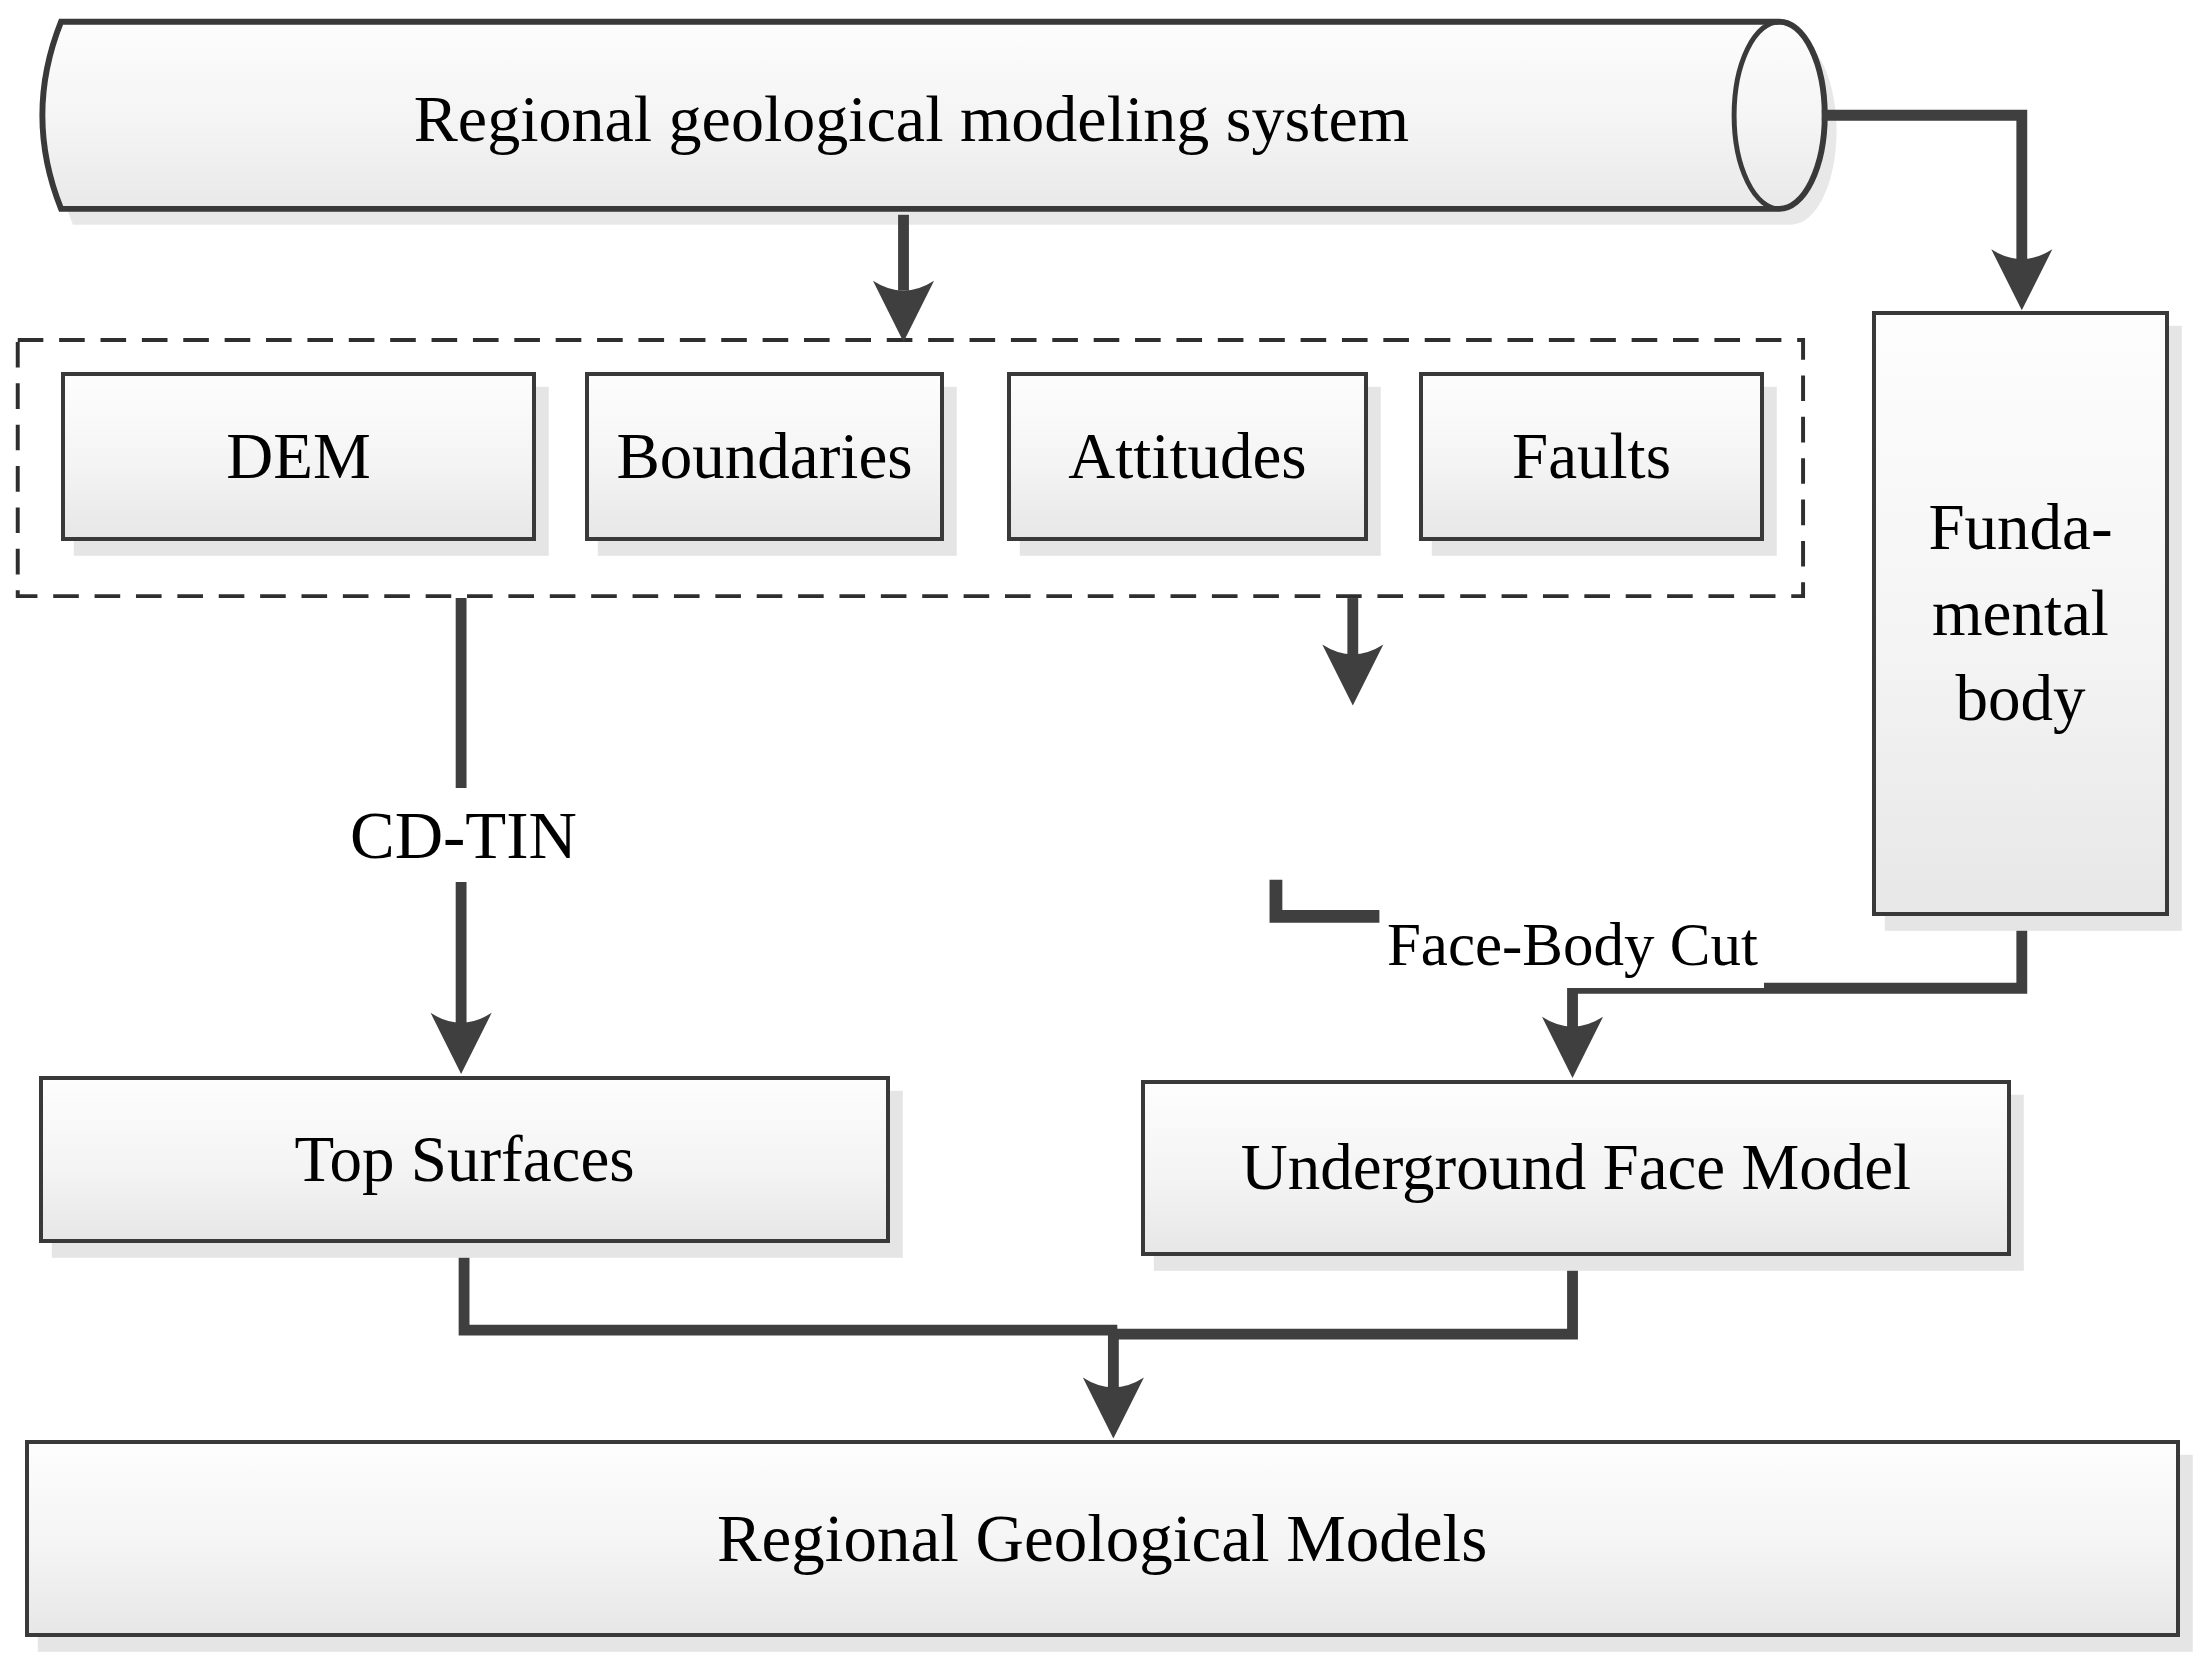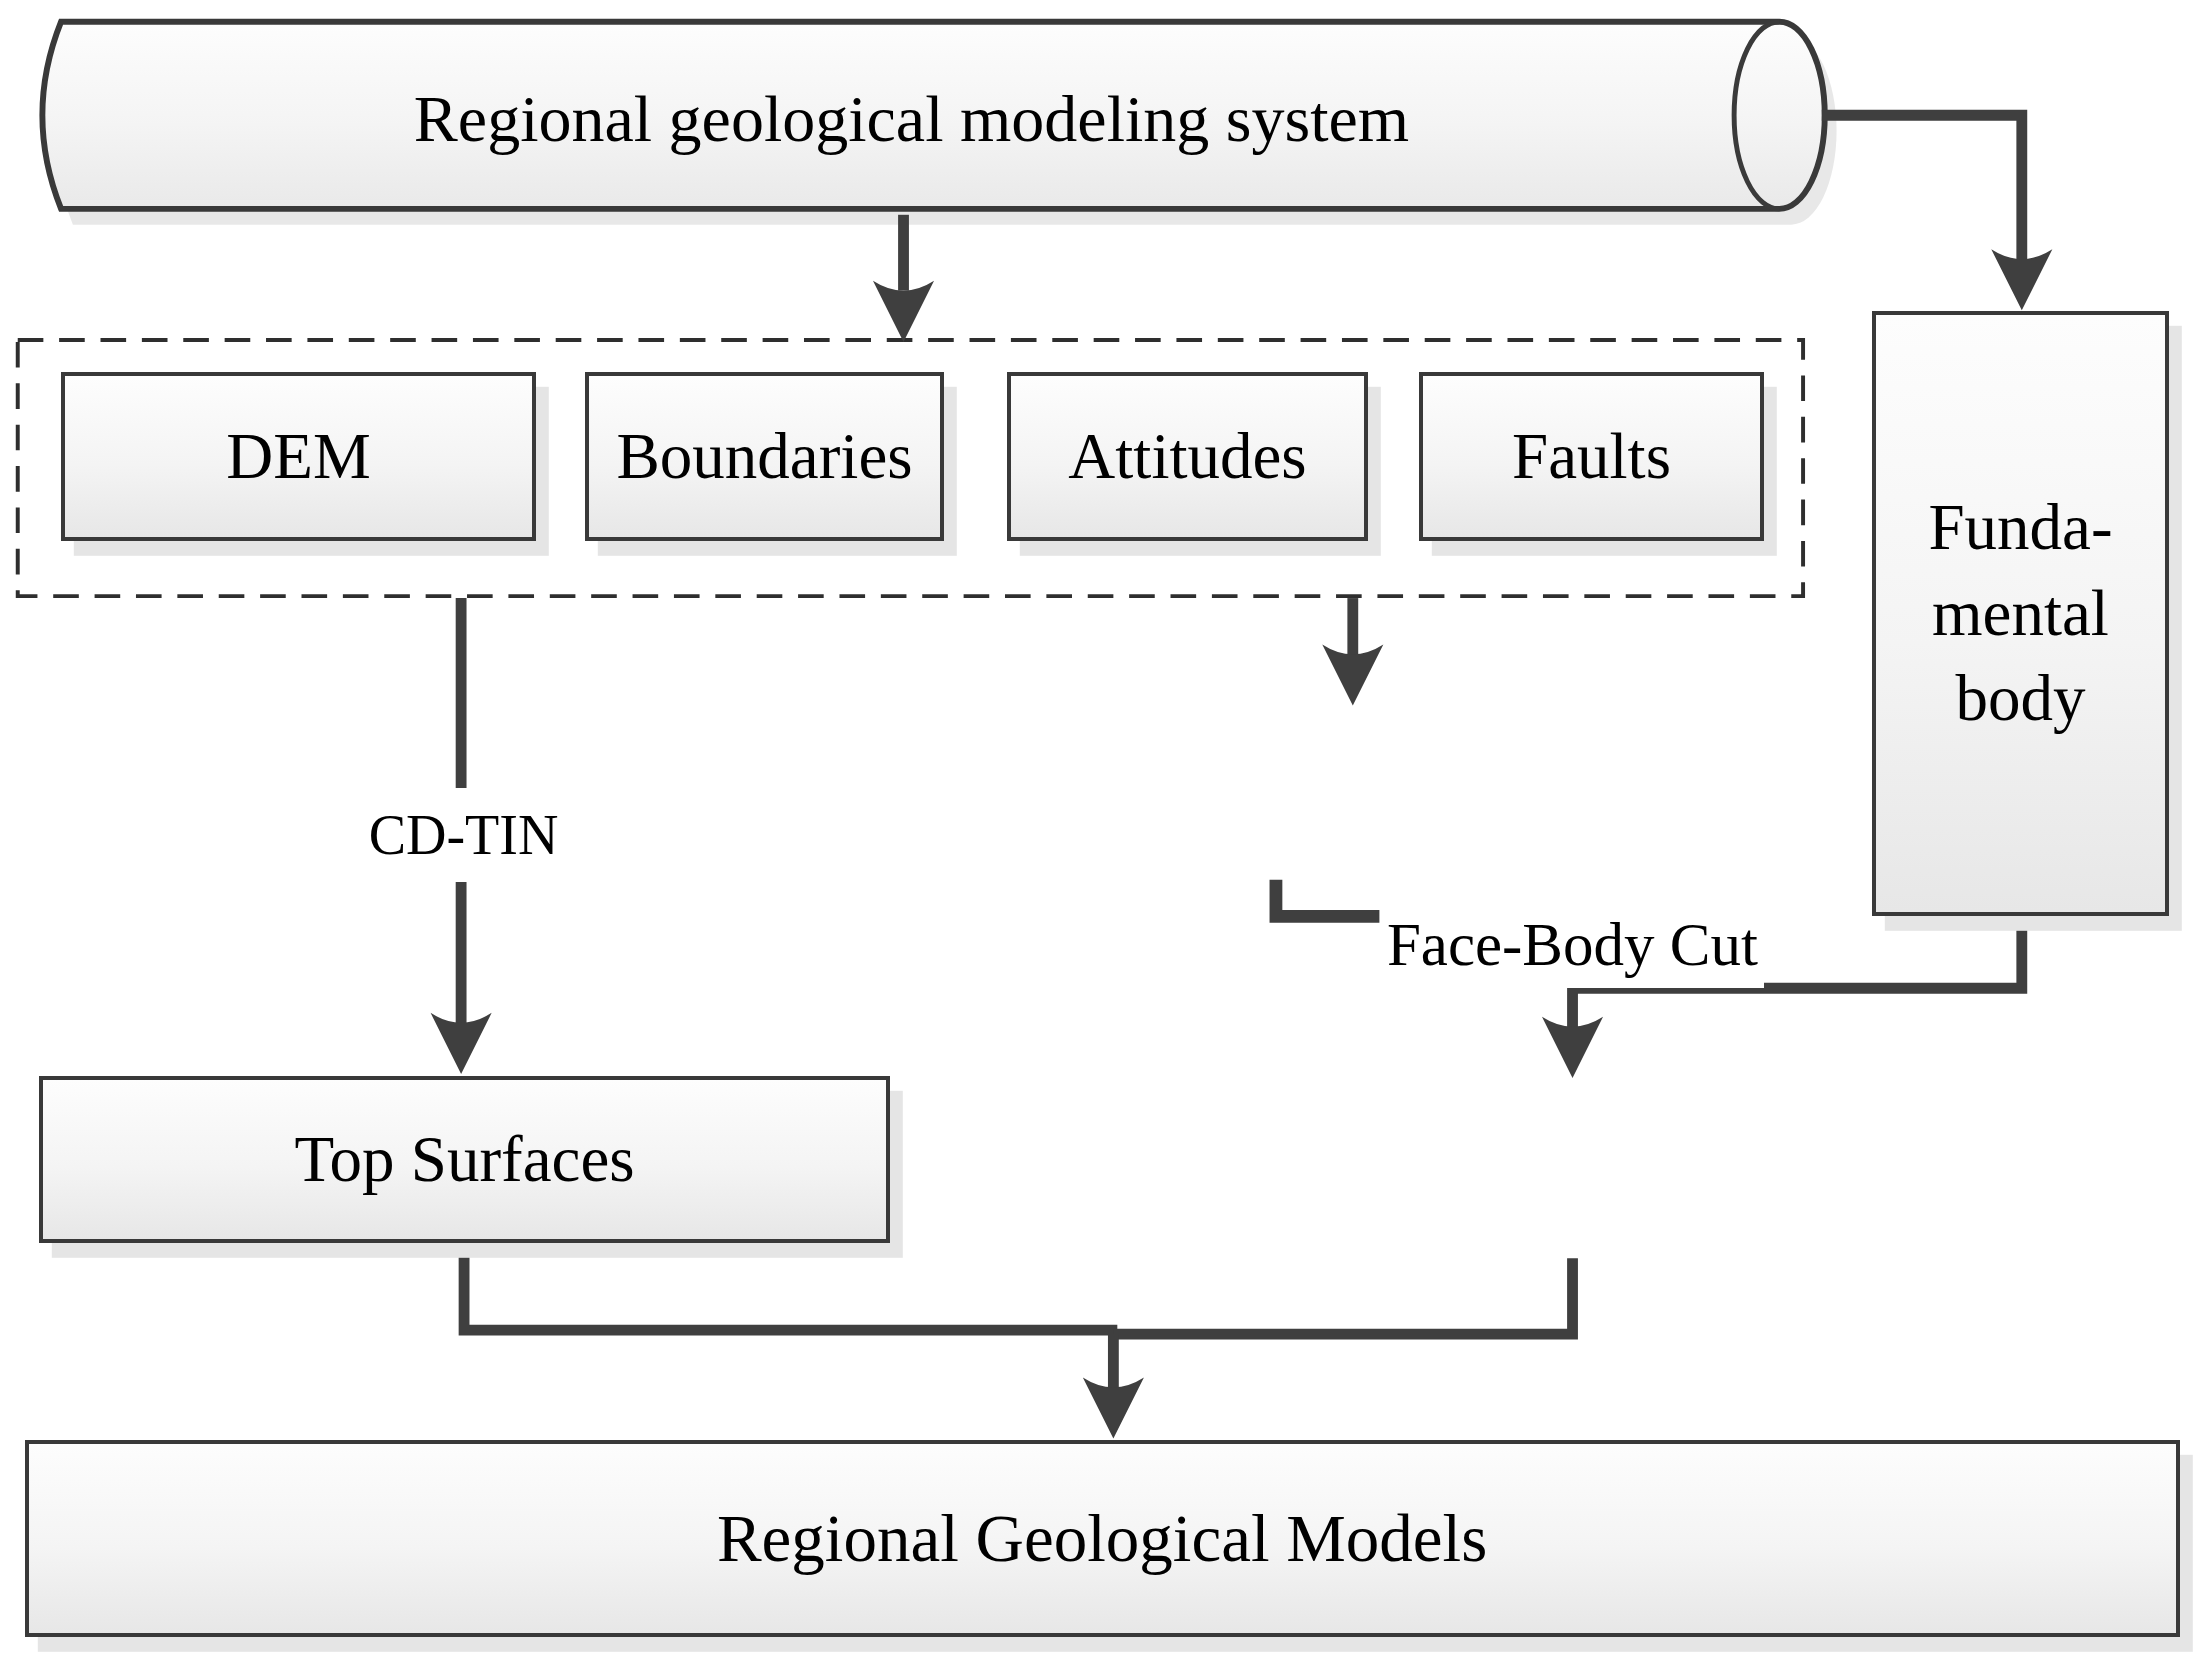--- a/index.html
+++ b/index.html
@@ -17,21 +17,21 @@
     box-sizing:border-box;
     border:4.9px solid #393939;
     background:linear-gradient(180deg,#fdfdfd 0%,#f4f4f4 55%,#e7e7e7 100%);
     box-shadow:12.8px 14.8px 0 #e5e5e5;
     display:flex;align-items:center;justify-content:center;
     font-size:65px;line-height:1.1;text-align:center;
   }
   .node.tall{flex-direction:column;line-height:1.32;}
   .floating-label{
     position:absolute;
-    font-size:56px;line-height:94px;text-align:center;
+    font-size:67px;line-height:94px;text-align:center;
     background:#ffffff;
   }
   .floating-label.small{font-size:61px;line-height:87px;padding:0 5.9px;text-align:left;margin-top:16px;}
   .cyl-title{
     position:absolute;left:148px;top:79px;width:1527px;height:79px;
     font-size:66px;line-height:79px;text-align:center;
   }
 </style>
 </head>
 <body>
@@ -96,20 +96,23 @@
     <span>Funda-</span>
     <span>mental</span>
     <span>body</span>
   </div>
 
 
   <div class="node" style="left:39px;top:1076px;width:851px;height:167px;">
     <span>Top Surfaces</span>
   </div>
 
+  <div class="node" style="left:1141px;top:1080px;width:870px;height:176px;">
+    <span>Underground Face Model</span>
+  </div>
 
   <div class="node" style="left:24.6px;top:1440px;width:2155px;height:197px;font-size:67px;">
     <span>Regional Geological Models</span>
   </div>
 
   <div class="floating-label" style="left:296px;top:788px;width:335px;height:94px;">CD-TIN</div>
 
   <div class="floating-label small" style="left:1381px;top:885px;height:87px;">Face-Body Cut</div>
 
 </div>

